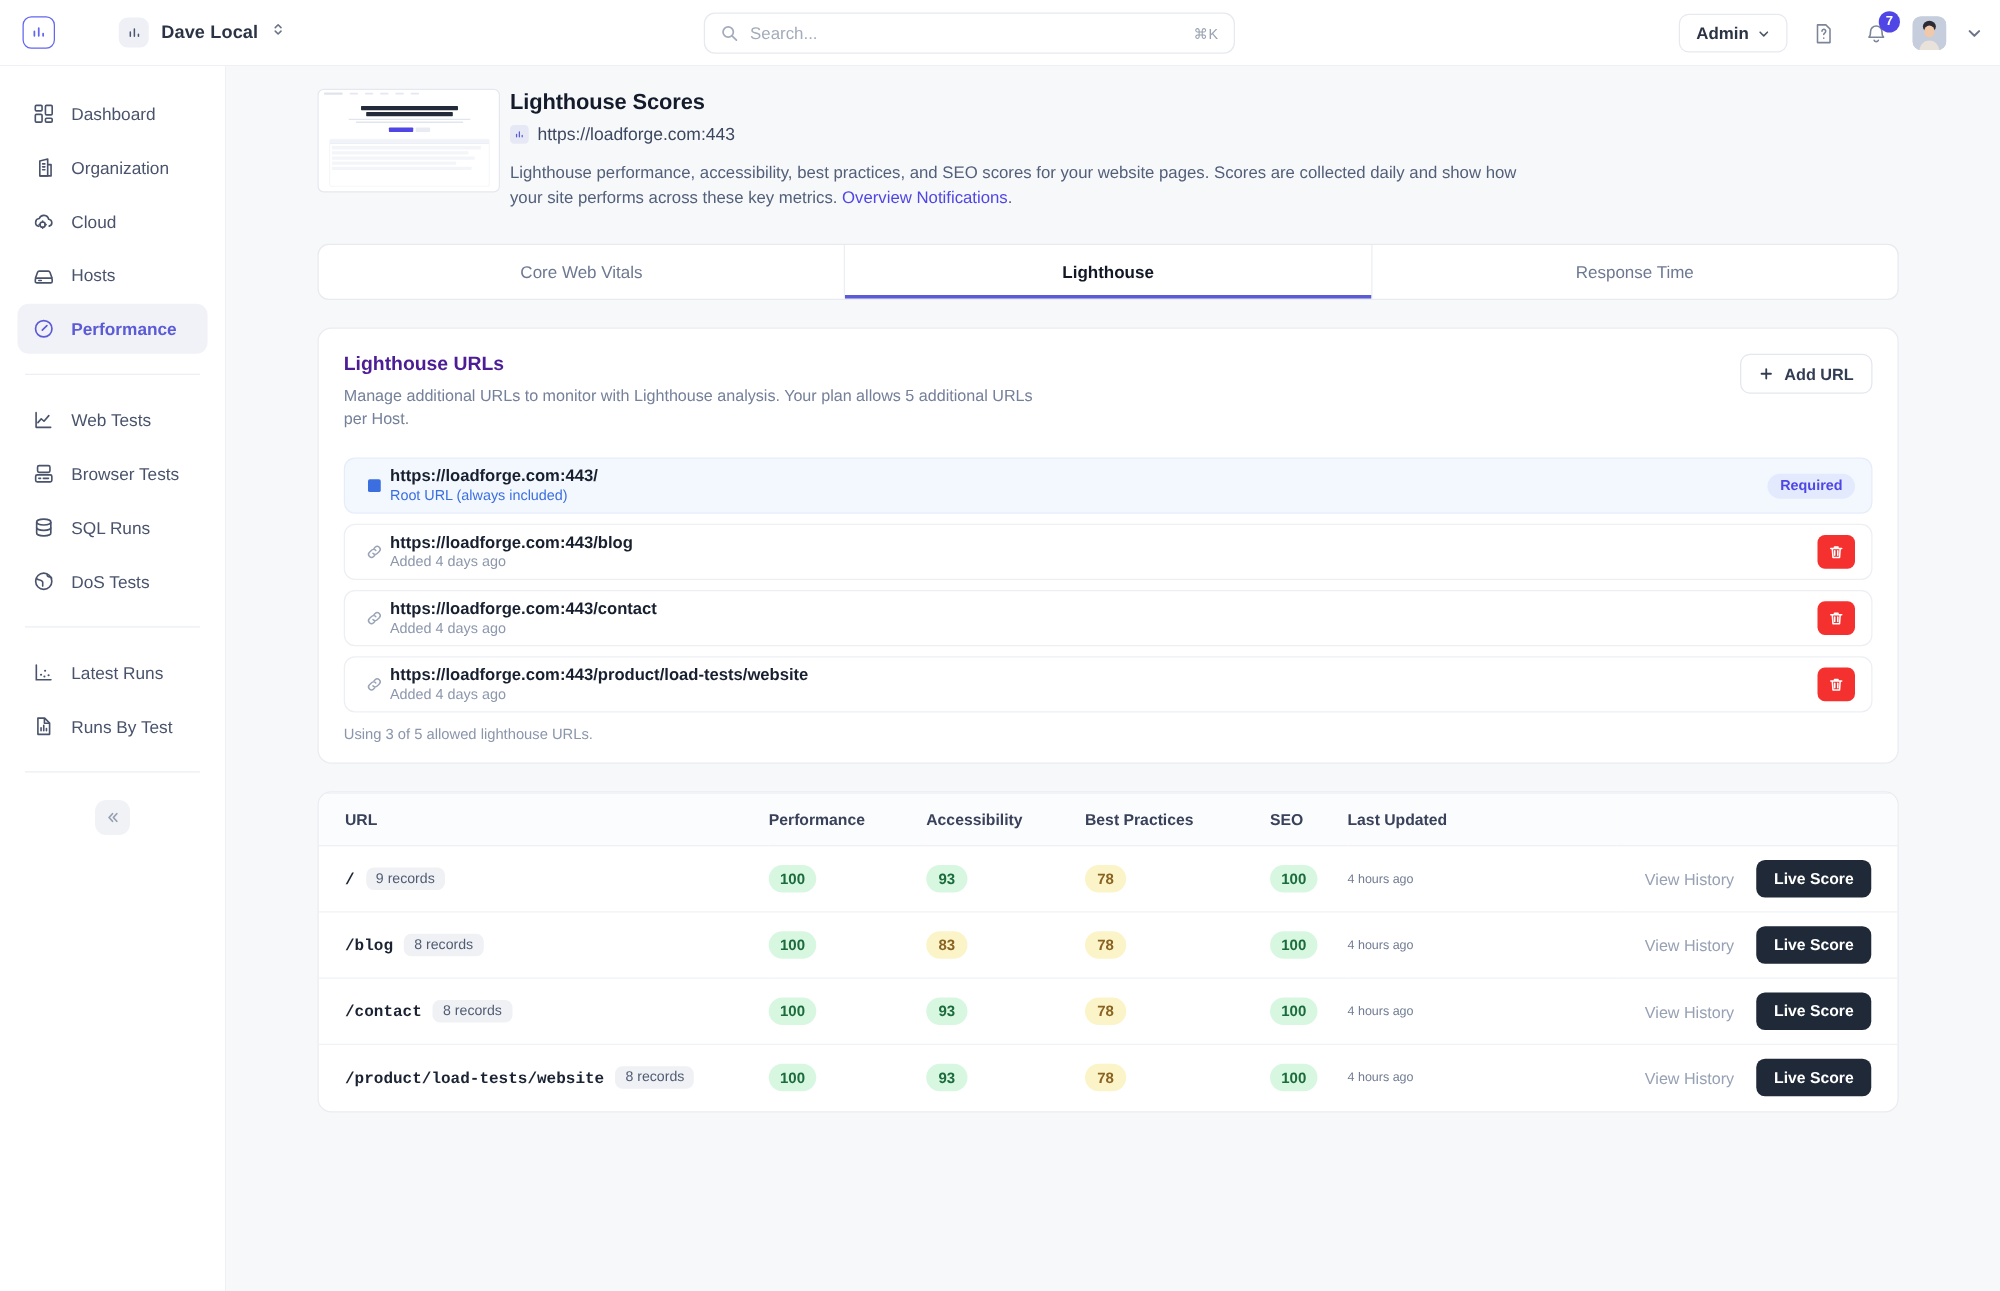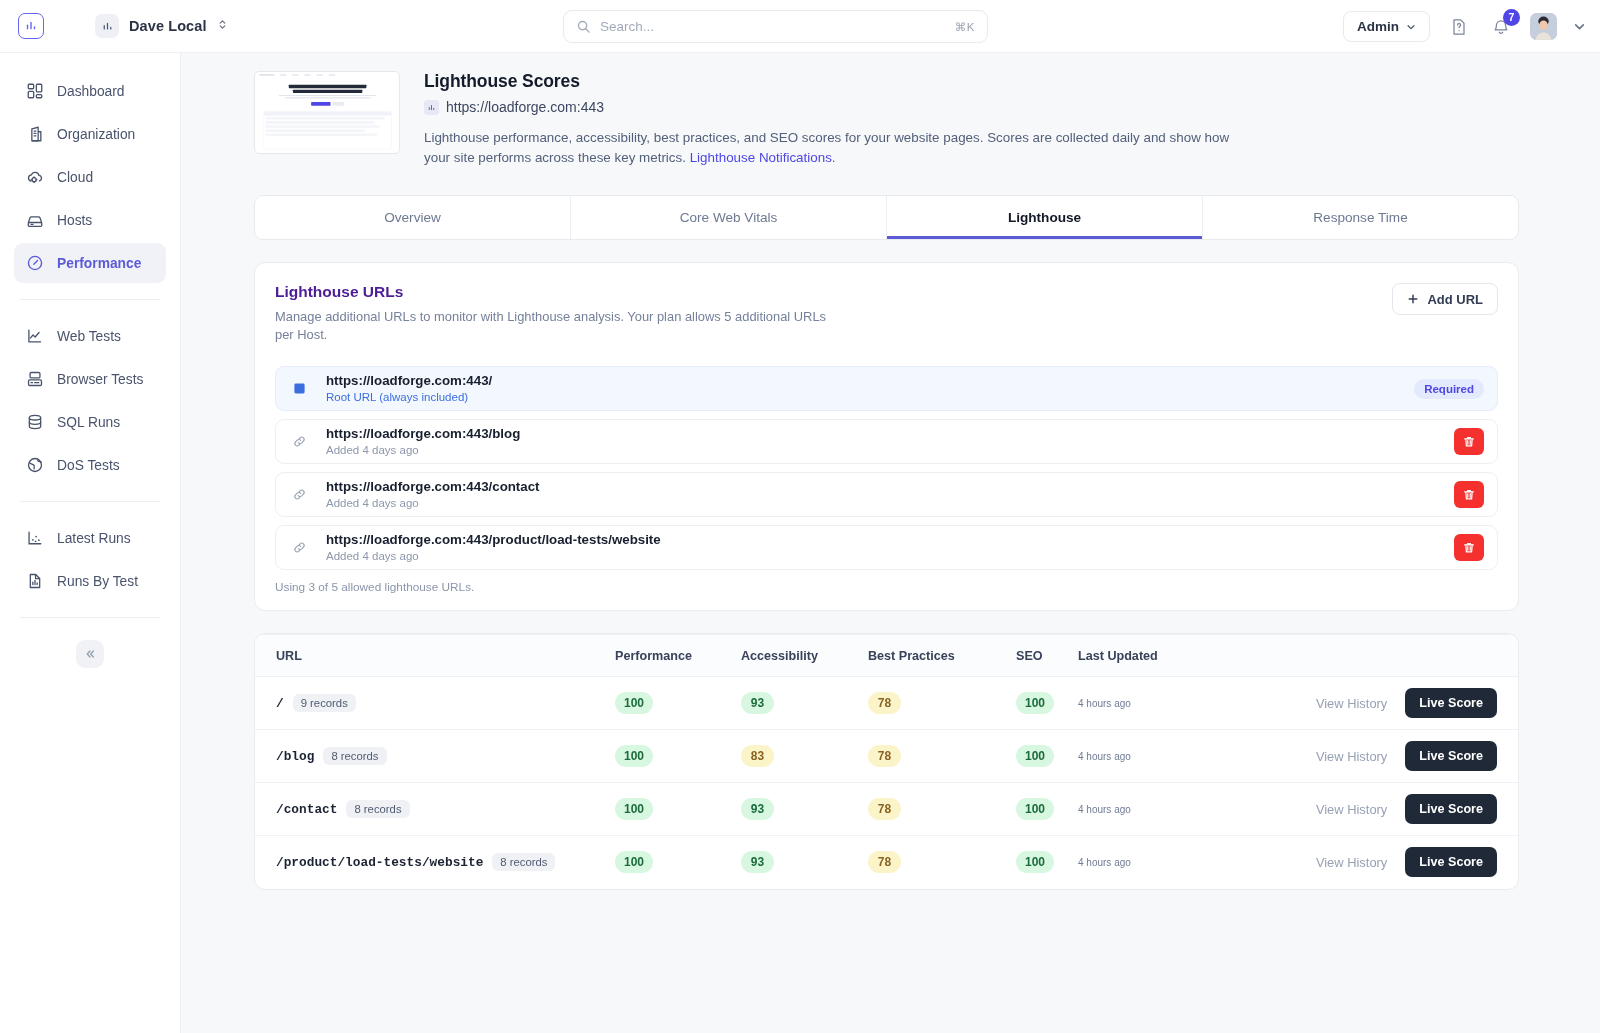--- a/index.html
+++ b/index.html
@@ -99,21 +99,21 @@
   }
   .main-inner {
     margin: 1px 9px 9px 1px;
     background: #f7f8fa;
     border-radius: 12px;
     height: 970px;
     padding: 17px 0 0 0;
   }
 
   
-  .page-head { display: flex; gap: 24px; padding: 0 0 0 72px; }
+  .page-head { display: flex; gap: 8px; padding: 0 0 0 72px; }
   .thumb {
     width: 146px; height: 83px; border: 1px solid #e5e8ee; border-radius: 5px;
     background: #fff; overflow: hidden; flex: none; position: relative;
   }
   .thumb-inner { transform: scale(.165); transform-origin: top left; width: 880px; }
   .th-nav { height: 34px; display:flex; align-items:center; padding: 0 26px; gap: 34px;}
   .th-logo { width: 90px; height: 11px; background: #dfe3ec; border-radius: 2px;}
   .th-link { width: 40px; height: 9px; background: #e4e8f0; border-radius: 2px;}
   .th-h1 { margin: 44px auto 0; width: 520px; text-align:center; }
   .th-h1 div { height: 20px; background:#232b3a; border-radius:3px; margin: 0 auto 9px;}
@@ -166,21 +166,21 @@
   }
 
   .url-list { margin-top: 22px; }
   .url-row {
     display:flex; align-items:center; height: 45px;
     border: 1px solid #edeff3; border-radius: 9px; margin-bottom: 8px;
     padding: 0 13px 0 14px; background: #fff;
   }
   .url-row.root { background: #f3f7fe; border-color: #e6edfa; }
   .url-ic { width: 18px; flex:none; display:flex; align-items:center; justify-content:center; }
-  .url-text { margin-left: 18px; flex: 1; }
+  .url-text { margin-left: 4px; flex: 1; }
   .url-main { font-size: 13.3px; font-weight: 700; color: #18202f; line-height: 15px;}
   .url-meta { font-size: 11.5px; color: #8d98ad; margin-top: 3px; line-height: 13px;}
   .url-meta.blue { color: #3b6fe0; }
   .req-badge {
     background: #e3eafd; color: #4f46e5; font-size: 11.5px; font-weight: 600;
     padding: 4px 10px; border-radius: 11px;
   }
   .del-btn {
     width: 30px; height: 27px; background: #f4312f; border-radius: 6px;
     display:flex; align-items:center; justify-content:center; cursor: pointer;
@@ -479,27 +479,26 @@
         <div class="page-title">Lighthouse Scores</div>
         <div class="page-url">
           <span class="url-ico">
             <svg width="9" height="9" viewBox="0 0 16 16" fill="none" stroke="#5b5bd6" stroke-width="1.8" stroke-linecap="round">
               <path d="M4 11.5V8M8 11.5V4.5M12 11.5V9.5"></path>
             </svg>
           </span>
           <span>https://loadforge.com:443</span>
         </div>
         <div class="page-desc">
-          <span>Lighthouse performance, accessibility, best practices, and SEO scores for your website pages. Scores are collected daily and show how your site performs across these key metrics. </span><a href="#">Lighthouse Notifications</a><span>.</span>
+          <span>Lighthouse performance, accessibility, best practices, and SEO scores for your website pages. Scores are collected daily and show how your site performs across these key metrics. </span><a href="#">Overview Notifications</a><span>.</span>
         </div>
       </div>
     </div>
 
     <div class="tabs">
-      <div class="tab">Overview</div>
       <div class="tab">Core Web Vitals</div>
       <div class="tab active">Lighthouse</div>
       <div class="tab">Response Time</div>
     </div>
 
     <div class="card">
       <div class="card-head">
         <div>
           <div class="card-title">Lighthouse URLs</div>
           <div class="card-sub">Manage additional URLs to monitor with Lighthouse analysis. Your plan allows 5 additional URLs per Host.</div>

